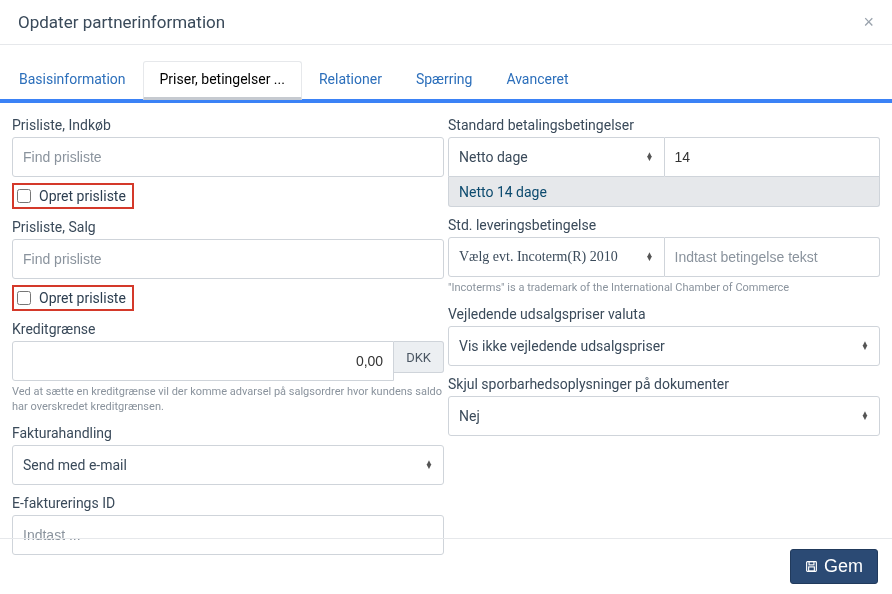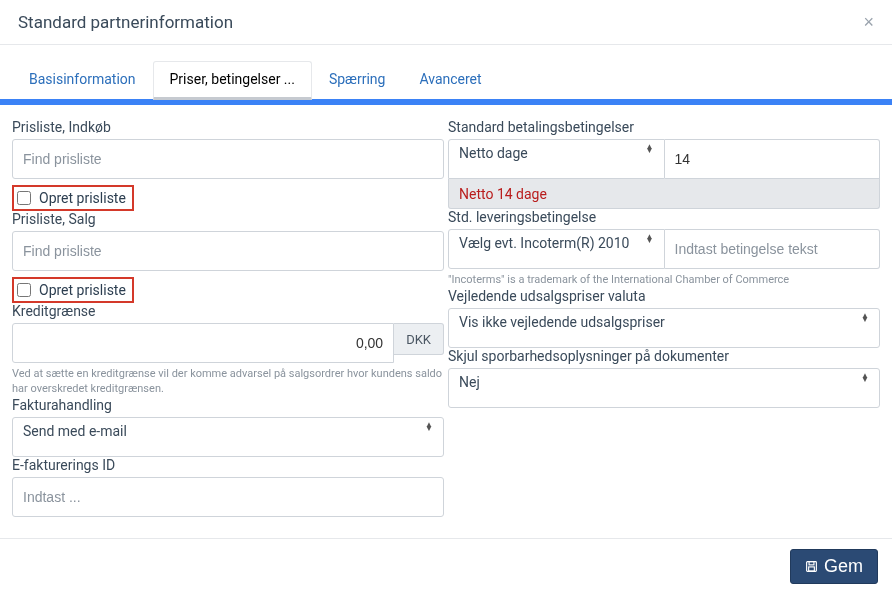--- a/index.html
+++ b/index.html
@@ -27,23 +27,23 @@
 .close-btn {
   font-size: 18px;
   color: #9aa3ad;
   cursor: pointer;
   background: none;
   border: none;
   line-height: 1;
 }
 .tabs {
   display: flex;
-  padding: 0 12px;
+  padding: 0 2px;
   margin-top: 16px;
-  border-bottom: 6px solid #3b82f6;
+  border-bottom: 4px solid #3b82f6;
 }
 .tab {
   padding: 9px 16px 10px 16px;
   font-size: 14px;
   color: #2c6fbb;
   cursor: pointer;
   border: 1px solid transparent;
   border-bottom: none;
   margin-bottom: -1px;
   border-radius: 3px 3px 0 0;
@@ -58,38 +58,39 @@
   display: flex;
   padding: 14px 12px 8px 12px;
   gap: 4px;
 }
 .col { flex: 1; }
 label.field-label {
   display: block;
   font-size: 14px;
   color: #3a4a5a;
   margin-bottom: 4px;
+  margin-top: 10px;
 }
 label.field-label:first-child { margin-top: 0; }
 .text-input, .select {
   width: 100%;
   height: 40px;
   padding: 5px 10px;
   font-size: 14px;
   color: #333;
   border: 1px solid #cfd4da;
   border-radius: 3px;
   background: #fff;
 }
 .text-input::placeholder { color: #8a939d; }
 .text-input.right { text-align: right; }
 .select {
   position: relative;
   display: flex;
-  align-items: flex-start;
+  align-items: center;
   justify-content: space-between;
   cursor: pointer;
   color: #3a4a5a;
 }
 .select .caret {
   display: inline-flex;
   flex-direction: column;
   line-height: 4px;
   font-size: 8px;
   color: #555;
@@ -128,21 +129,21 @@
   margin-top: 4px;
   line-height: 1.35;
 }
 .display-box {
   background: #e6e8eb;
   border: 1px solid #cfd4da;
   height: 30px;
   display: flex;
   align-items: center;
   padding: 0 10px;
-  color: #b91c1c;
+  color: #0c4a6e;
   font-size: 14px;
   border-top: none;
   border-radius: 0 0 3px 3px;
 }
 .select.top-joined { border-radius: 3px 0 0 0; }
 .input.top-joined { border-radius: 0 3px 0 0; border-left: none; }
 .footer {
   position: absolute;
   bottom: 0;
   left: 0;
@@ -165,27 +166,28 @@
   gap: 6px;
 }
 .save-icon {
   width: 13px; height: 13px; display: inline-block;
 }
 </style>
 </head>
 <body>
 
 <div class="modal-header">
-  <div class="modal-title">Standard partnerinformation</div>
+  <div class="modal-title">Opdater partnerinformation</div>
   <button class="close-btn">×</button>
 </div>
 
 <div class="tabs">
   <div class="tab">Basisinformation</div>
   <div class="tab active">Priser, betingelser ...</div>
+  <div class="tab">Relationer</div>
   <div class="tab">Spærring</div>
   <div class="tab">Avanceret</div>
 </div>
 
 <div class="content">
   <div class="col">
 
     <label class="field-label">Prisliste, Indkøb</label>
     <input class="text-input" placeholder="Find prisliste" style="">
     <div class="checkbox-row">
@@ -225,21 +227,21 @@
       <div class="select top-joined" style="flex:1;">
         <span>Netto dage</span>
         <span class="caret">▲<br>▼</span>
       </div>
       <input class="text-input input top-joined" style="flex: 1 1 0%;" value="14">
     </div>
     <div class="display-box">Netto 14 dage</div>
 
     <label class="field-label">Std. leveringsbetingelse</label>
     <div class="inline-row">
-      <div class="select" style="flex:1;">
+      <div class="select" style="flex:1;font-family:Liberation Serif, serif;">
         <span>Vælg evt. Incoterm(R) 2010</span>
         <span class="caret">▲<br>▼</span>
       </div>
       <input class="text-input" style="flex: 1 1 0%;" placeholder="Indtast betingelse tekst">
     </div>
     <div class="help-text">"Incoterms" is a trademark of the International Chamber of Commerce</div>
 
     <label class="field-label">Vejledende udsalgspriser valuta</label>
     <div class="select">
       <span>Vis ikke vejledende udsalgspriser</span>

